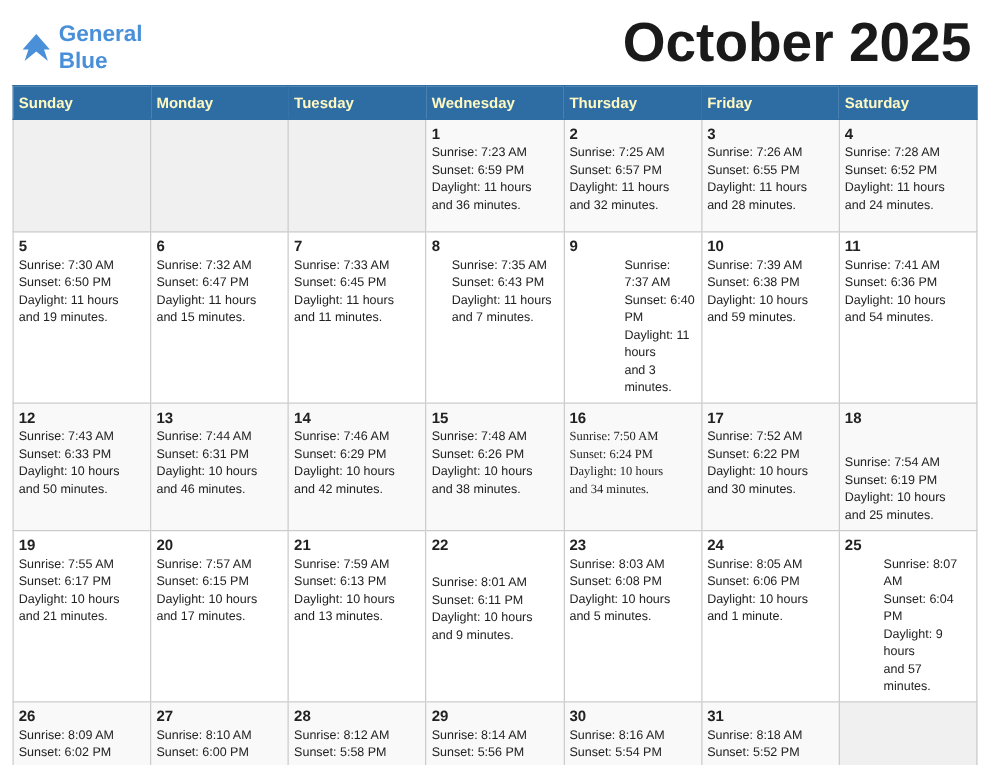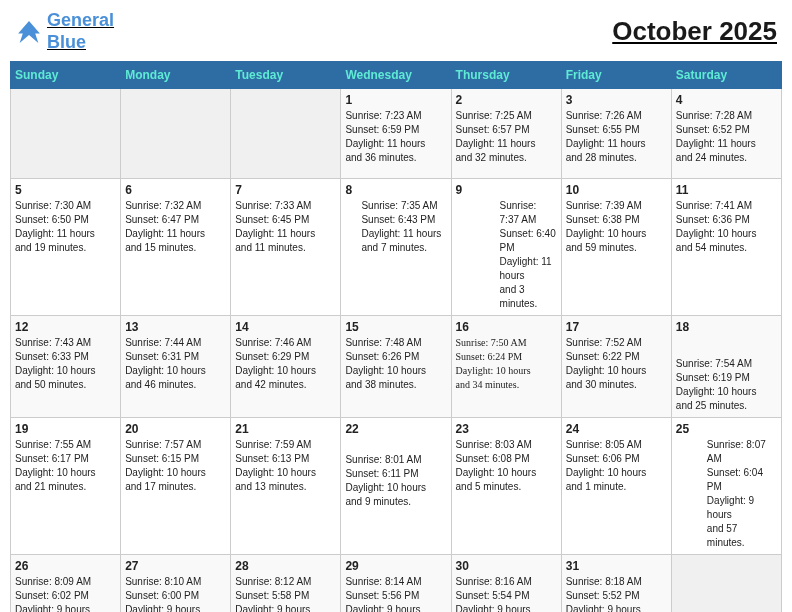--- a/index.html
+++ b/index.html
@@ -6,24 +6,23 @@
     body {
       font-family: Arial, sans-serif;
       background: #fff;
       width: 792px;
       min-height: 612px;
       padding: 10px;
     }
     .header {
       display: flex;
       justify-content: space-between;
-      align-items: center;
+      align-items: flex-end;
       margin-bottom: 8px;
       padding: 0 5px;
-      text-decoration: underline;
     }
     .logo {
       display: flex;
       align-items: center;
       gap: 4px;
     }
     .logo-text {
       font-size: 18px;
       font-weight: bold;
       color: #1a1a1a;
@@ -33,36 +32,36 @@
       color: #4a90d9;
     }
     .logo-icon {
       width: 28px;
       height: 28px;
     }
     .title-block {
       text-align: right;
     }
     .month-title {
-      font-size: 26px;
+      font-size: 44px;
       font-weight: bold;
       color: #1a1a1a;
     }
     .subtitle {
       font-size: 14px;
       color: #444;
     }
     table {
       width: 100%;
       border-collapse: collapse;
       table-layout: fixed;
     }
     thead th {
       background-color: #2e6da4;
-      color: #5eead4;
+      color: #fef9c3;
       font-size: 12px;
       font-weight: bold;
       padding: 6px 4px;
       text-align: left;
       border: 1px solid #2e6da4;
     }
     tbody td {
       border: 1px solid #ccc;
       vertical-align: top;
       padding: 4px;

